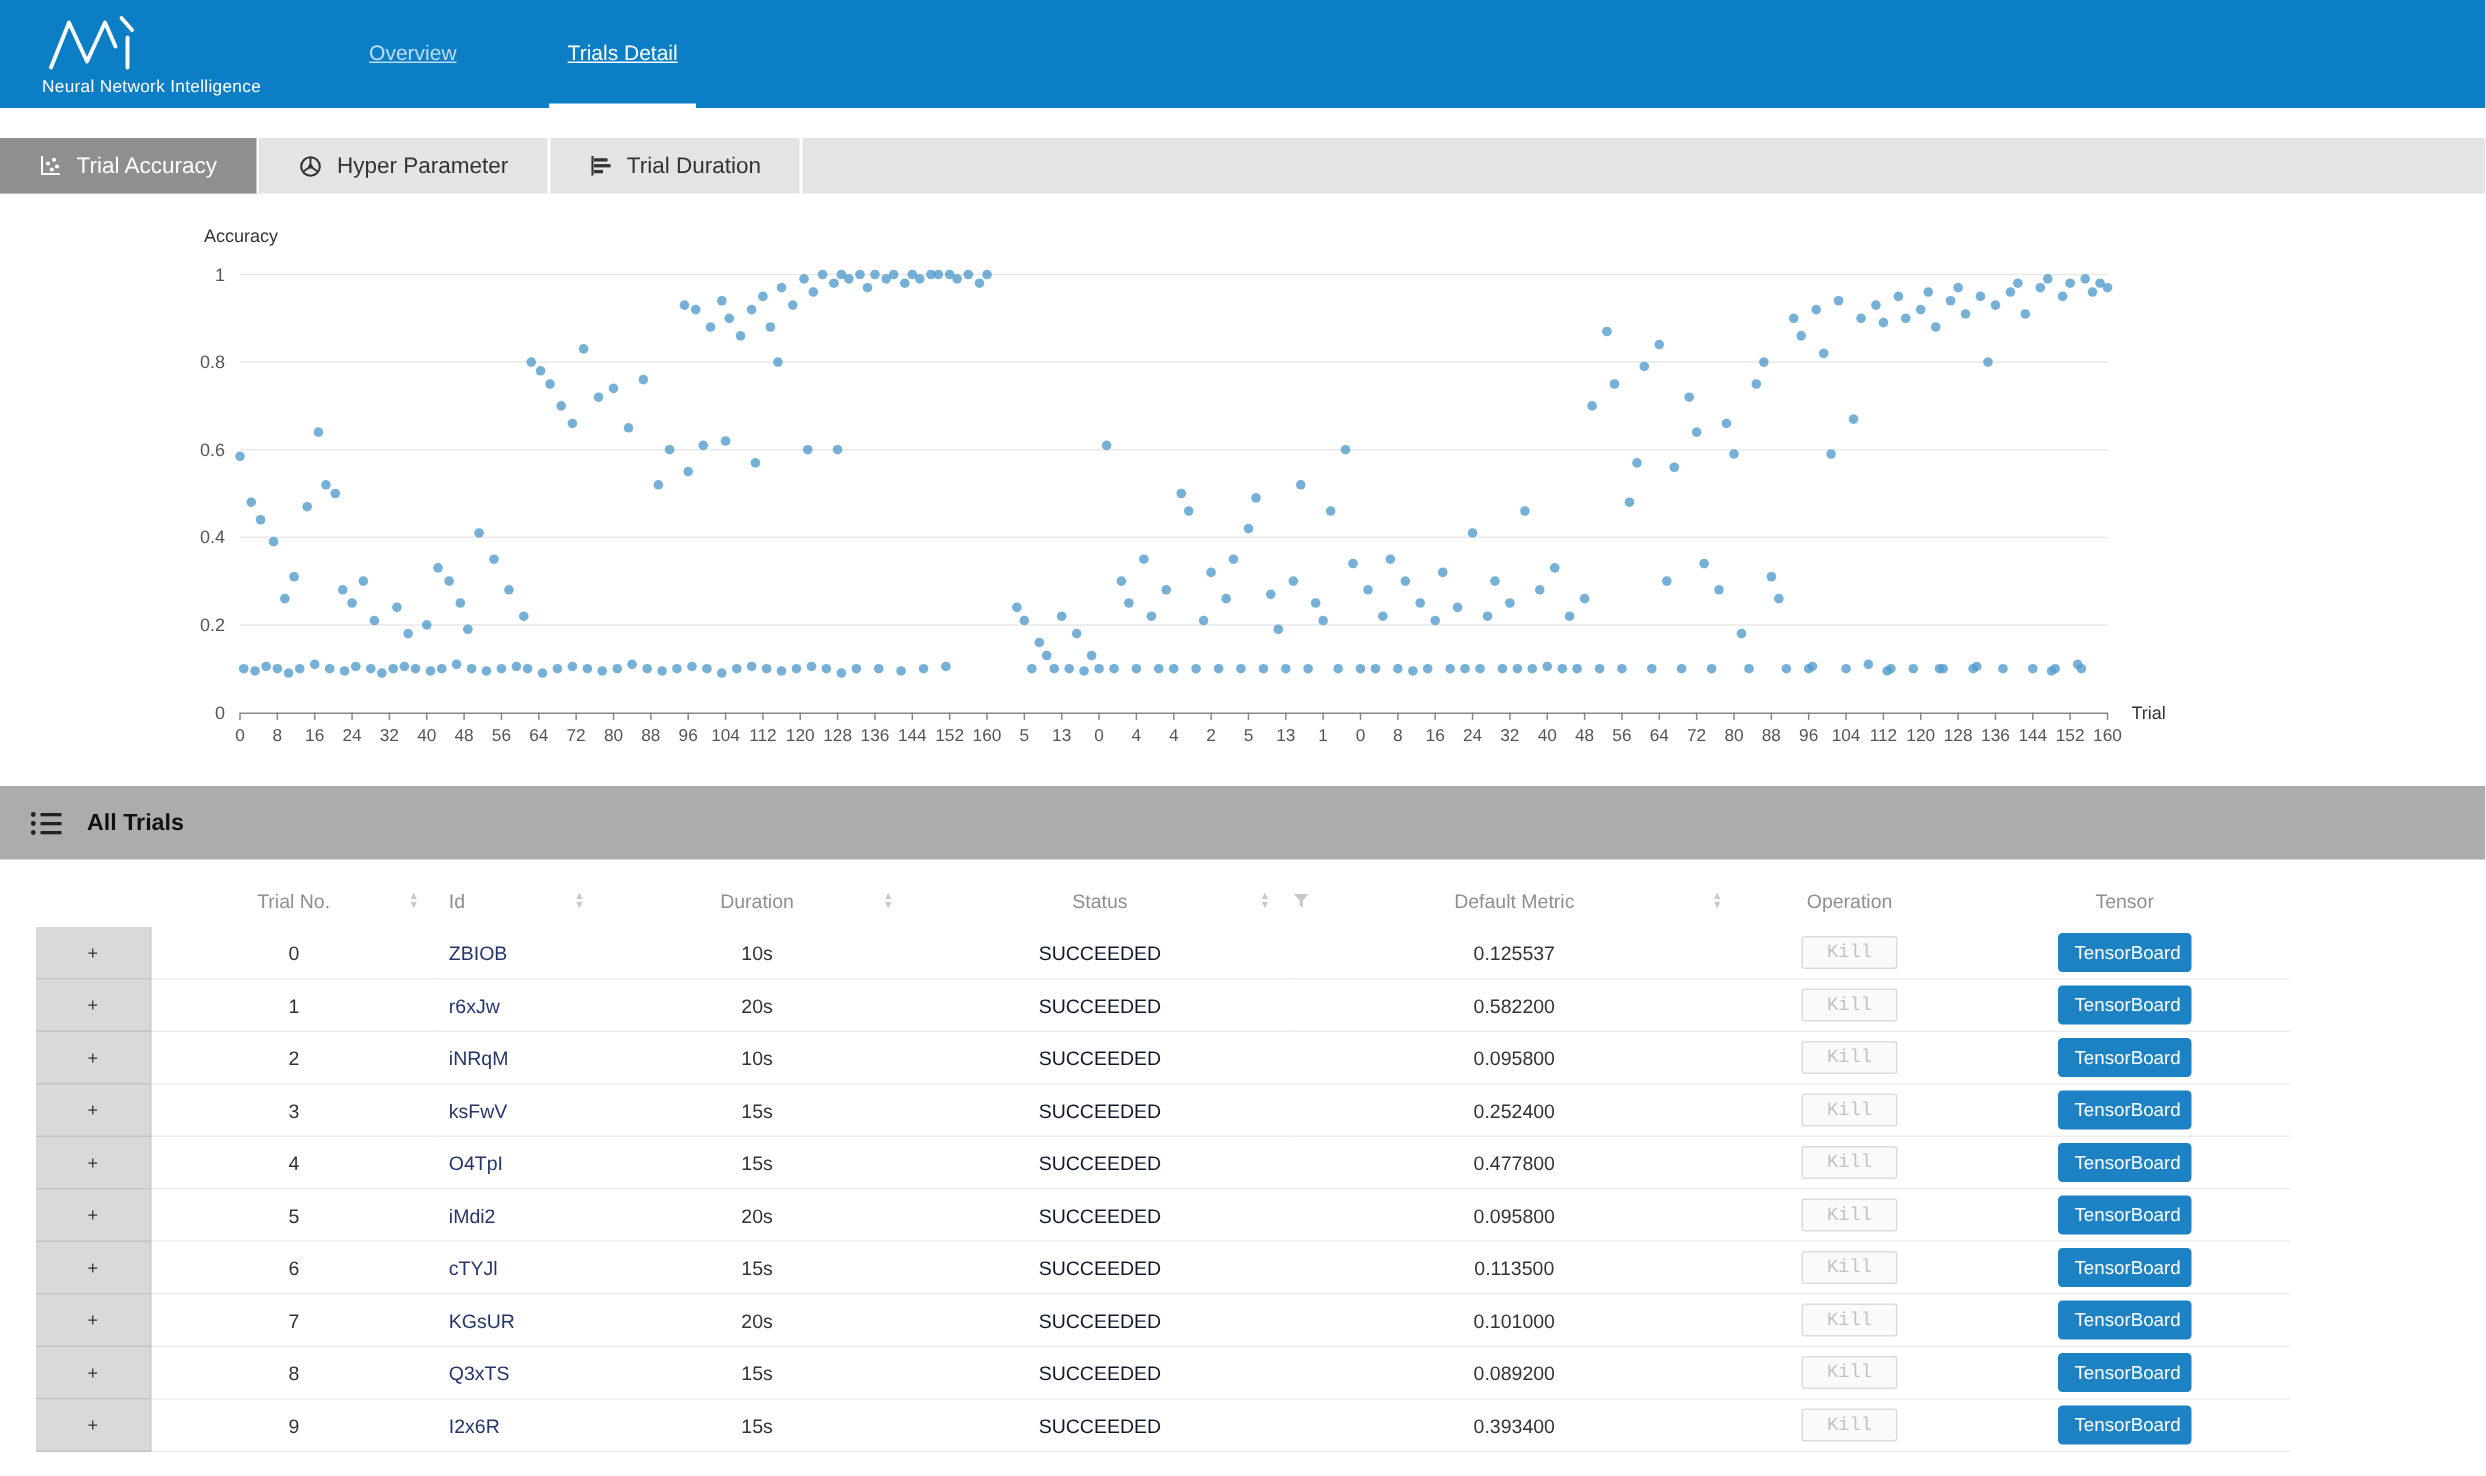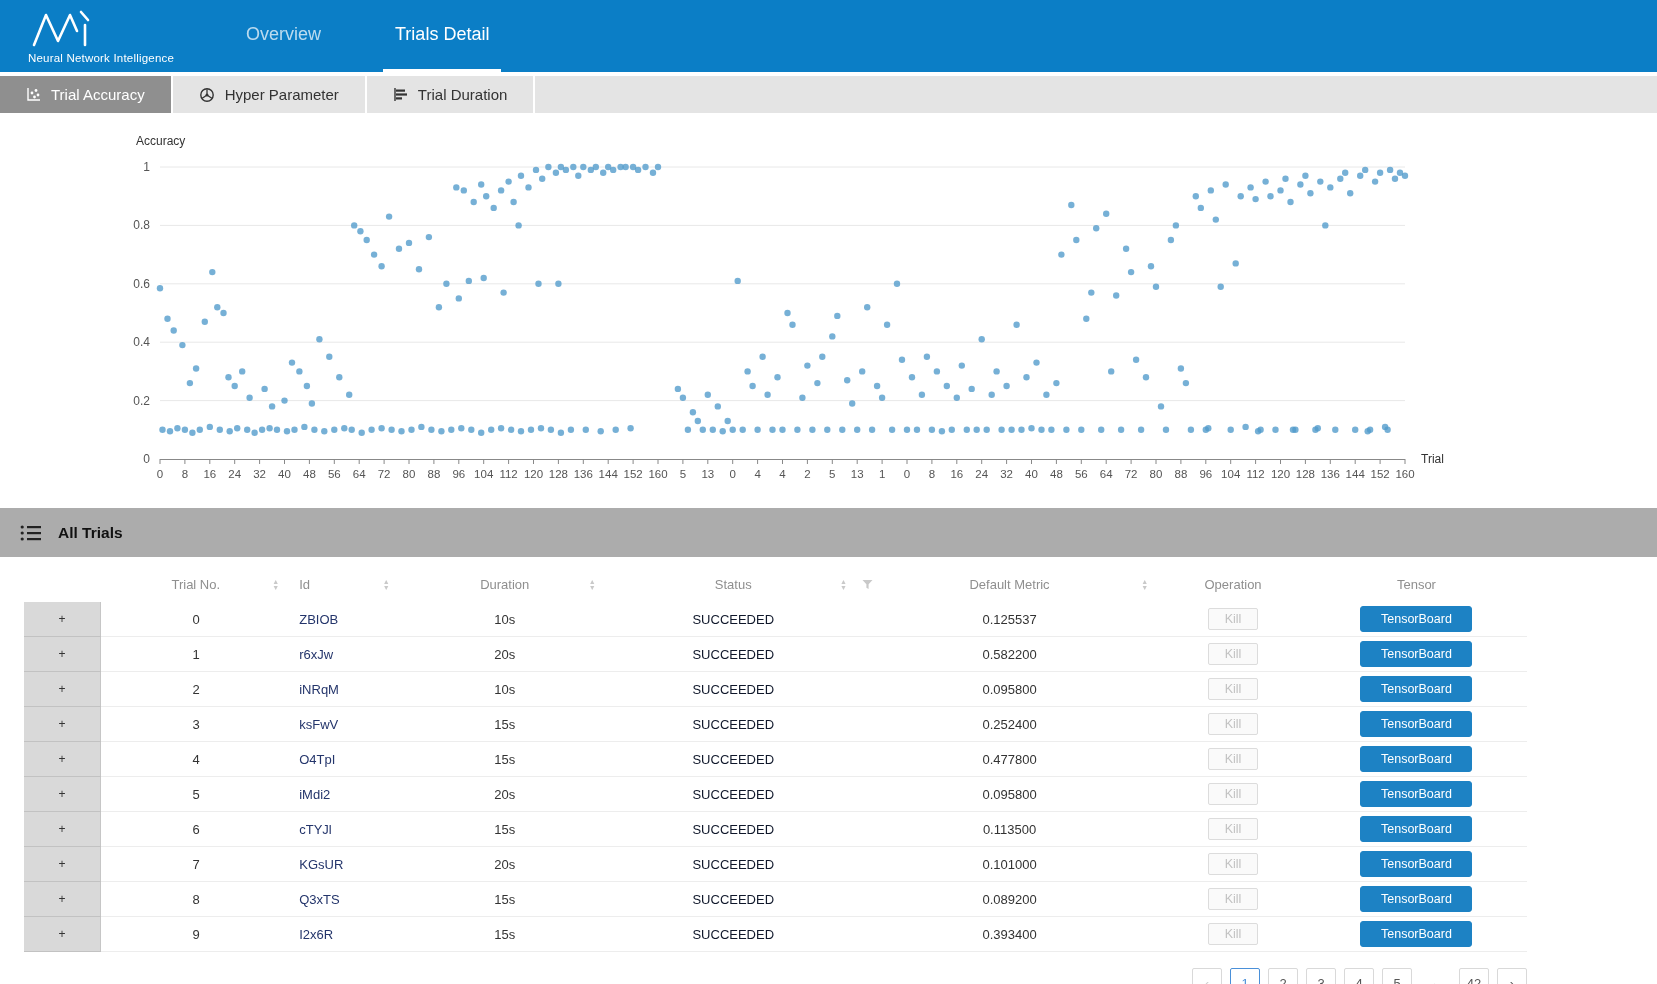--- a/index.html
+++ b/index.html
@@ -13,27 +13,28 @@
   .app-header {
     height:72px; background:#0b7ec6; display:flex; align-items:stretch;
     padding-left:28px;
   }
   .logo-block { display:flex; flex-direction:column; justify-content:center; margin-right:60px; }
   .logo-block svg { display:block; }
   .logo-subtitle { color:#fff; font-size:11.5px; margin-top:3px; letter-spacing:.2px; }
   .top-nav { display:flex; align-items:stretch; }
   .nav-item {
     display:flex; align-items:center; padding:0 12px; margin-right:50px;
-    font-size:18px; color:rgba(255,255,255,.72); cursor:pointer;
+    font-size:14px; color:rgba(255,255,255,.72); cursor:pointer;
     border-bottom:3px solid transparent;
+    text-decoration:underline;
   }
   .nav-item.active { color:#fff; border-bottom-color:#fff; }
 
   
-  .tabbar { margin-top:4px; height:37px; background:#e4e4e4; display:flex; align-items:stretch; }
+  .tabbar { margin-top:20px; height:37px; background:#e4e4e4; display:flex; align-items:stretch; }
   .tab {
     display:flex; align-items:center; gap:10px; padding:0 26px;
     font-size:15px; color:#333; border-right:2px solid #fff; cursor:pointer; white-space:nowrap;
   }
   .tab svg { display:block; }
   .tab.active { background:#8f8f8f; color:#fff; }
 
   
   .chart-section { padding:16px 0 6px 0; }
   #accuracy-chart { display:block; }
@@ -62,26 +63,26 @@
   .filter-ic { position:absolute; right:-14px; top:50%; transform:translateY(-50%); cursor:pointer; }
   tbody td { padding:4px 4px; border-bottom:1px solid #ededed; height:28px; text-align:center; }
   tbody td.c-left { text-align:left; padding-left:8px; }
   .expand-cell {
     background:#d9d9d9; border-right:1px solid #c6c6c6; border-bottom:1px solid #c2c2c2;
     text-align:center; cursor:pointer; font-size:12px; color:#333;
   }
   .id-cell { color:#24356b;margin-left:36px; }
   .status-cell { color:#0f172a; }
   .kill-btn {
-    font-family:Liberation Sans, sans-serif; font-size:12.5px; color:#c2c2c2; background:#fafafa;
+    font-family:Liberation Mono, monospace; font-size:12.5px; color:#c2c2c2; background:#fafafa;
     border:1px solid #dcdcdc; border-radius:2px; padding:3px 16px; cursor:not-allowed;
   }
   .tb-btn {
     font-family:inherit; font-size:12.5px; color:#fff; background:#1d82c4;
-    border:1px solid #1d82c4; border-radius:3px; padding:5px 10px; width:112px; cursor:pointer;
+    border:1px solid #1d82c4; border-radius:3px; padding:5px 10px; width:89px; cursor:pointer;
   }
 
   
   .pagination { display:flex; justify-content:flex-end; align-items:center; gap:8px; padding:16px 0 26px 0; }
   .pg-btn {
     min-width:30px; height:30px; background:#fff; border:1px solid #d9d9d9; border-radius:2px;
     font-family:inherit; font-size:13px; color:#555; cursor:pointer; padding:0 6px;
   }
   .pg-btn.active { border-color:#4a90d9; color:#4a90d9; }
   .pg-btn.disabled { color:#ccc; cursor:default; }

